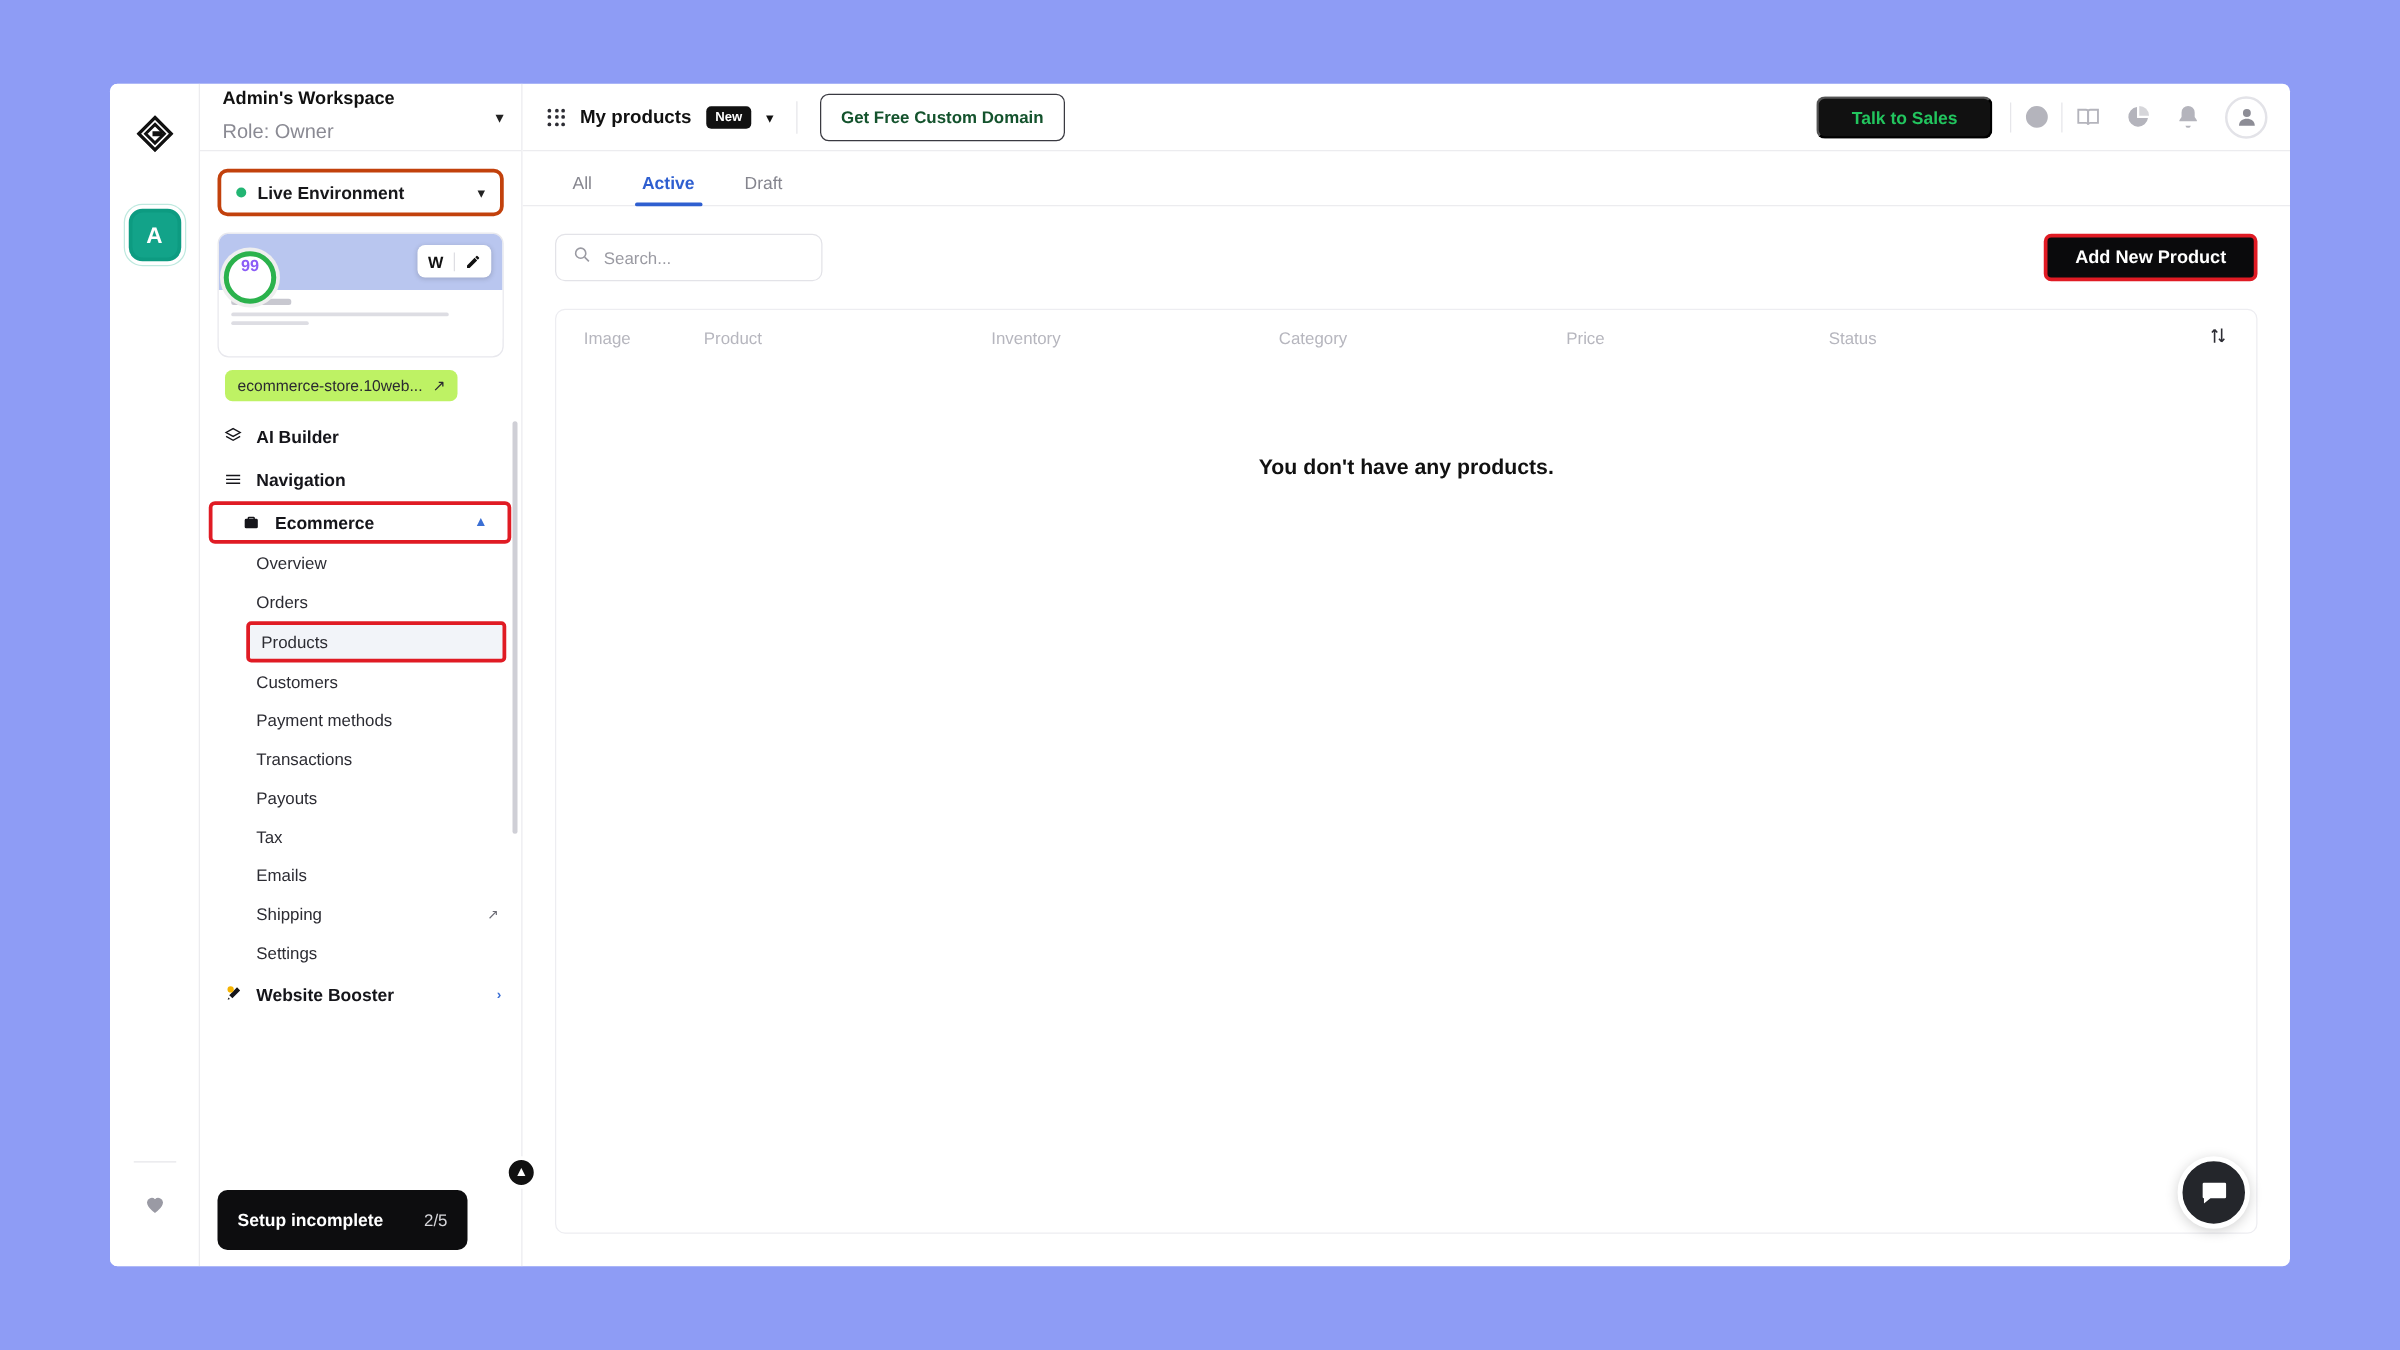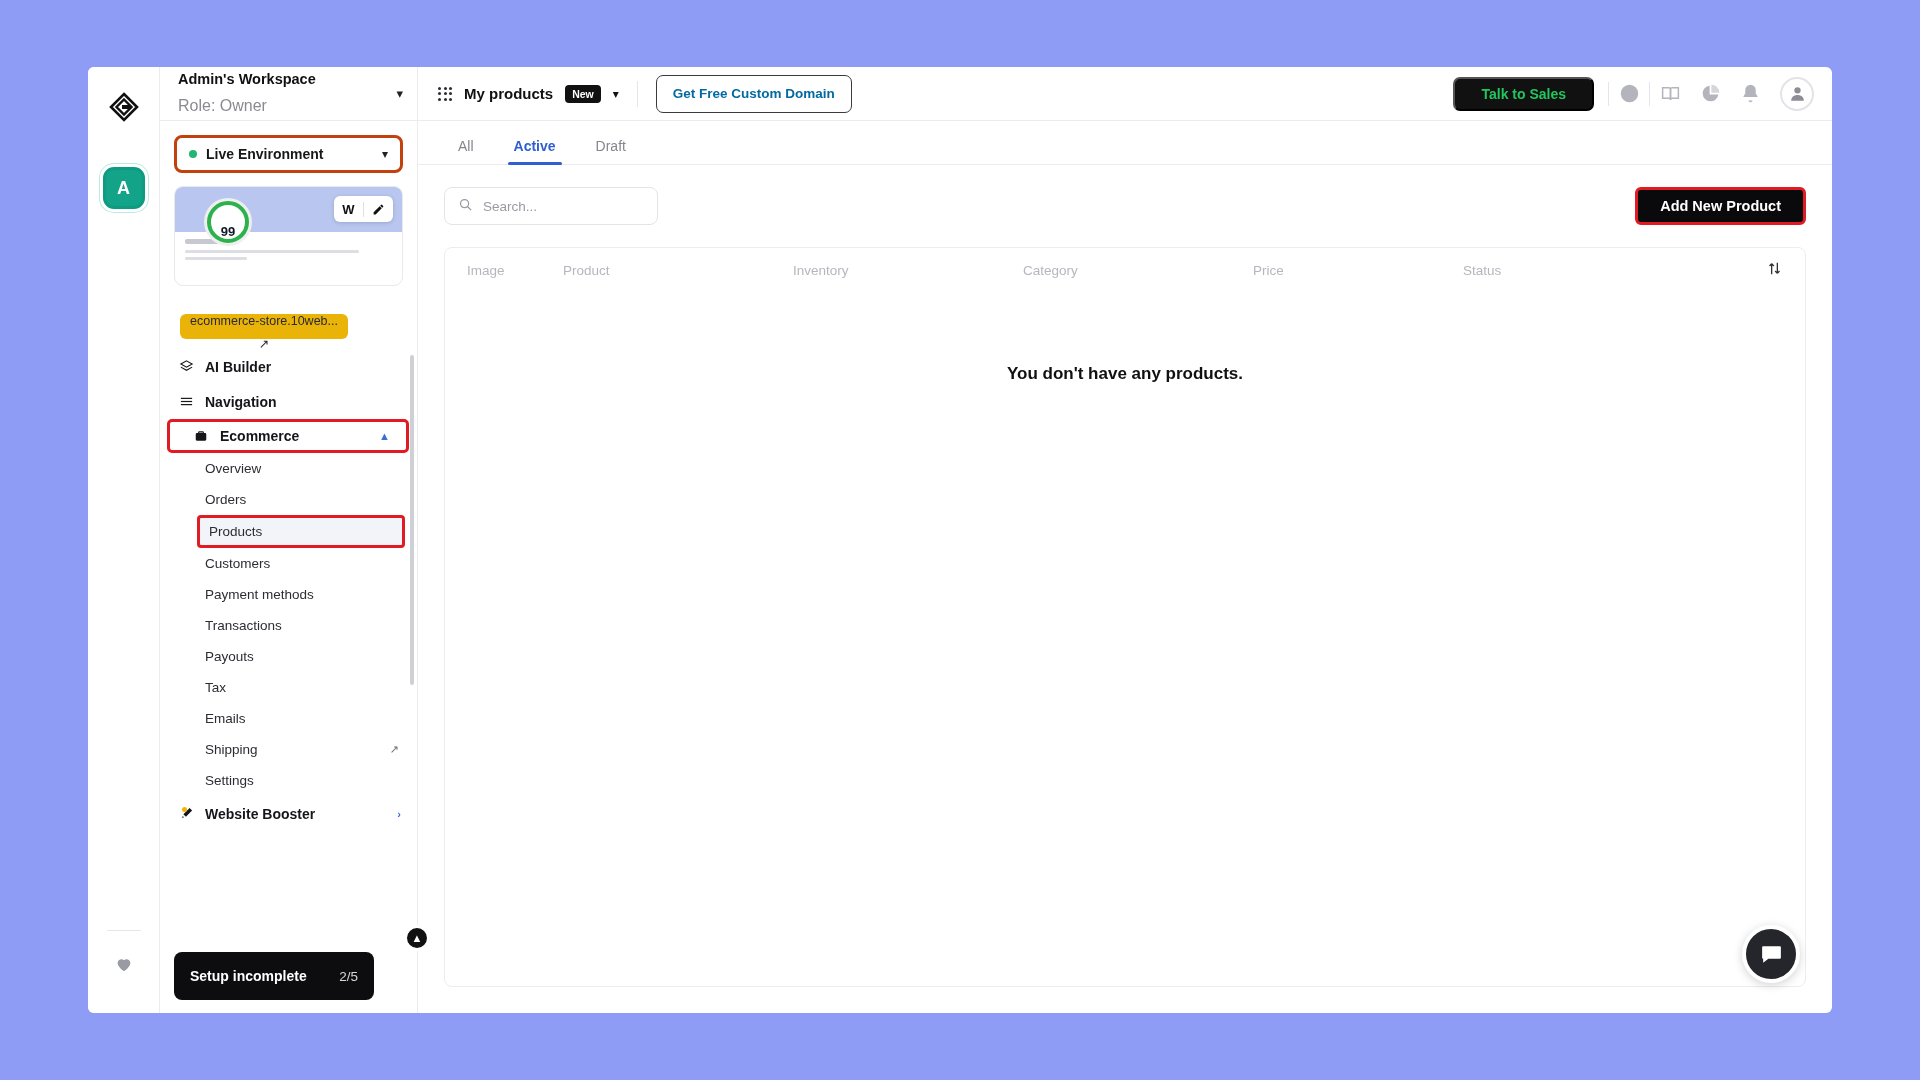--- a/index.html
+++ b/index.html
@@ -78,45 +78,45 @@
     height: 100px;
     border: 1px solid #e8e8ed; border-radius: 9px;
     overflow: hidden; position: relative;
     background: #fff;
   }
   .preview-top {
     height: 45px; background: #b9c6ef;
     position: relative;
   }
   .score-ring {
-    position: absolute; left: 32px; top: 14px;
+    position: absolute; left: 4px; top: 14px;
     width: 42px; height: 42px; border-radius: 50%;
     background: #fff; border: 4px solid #2bb24c;
-    display: flex; align-items: flex-end; justify-content: center;
-    font-size: 13px; font-weight: bold; color: #0f172a;
+    display: flex; align-items: flex-start; justify-content: center;
+    font-size: 13px; font-weight: bold; color: #8b5cf6;
     box-shadow: 0 0 0 3px #efefef;
   }
   .preview-actions {
     position: absolute; right: 9px; top: 9px;
     height: 26px; background: #fff; border-radius: 6px;
     display: flex; align-items: center;
     box-shadow: 0 1px 4px rgba(0,0,0,.16);
   }
   .pa-btn { width: 29px; display:flex; align-items:center; justify-content:center; font-size:13px; color:#111; }
   .pa-div { width: 1px; height: 15px; background: #dedee3; }
   .preview-body { padding: 7px 10px; background: #fff; }
   .sk-title { height: 5px; width: 48px; background: #c8c8d0; border-radius: 2px; margin-bottom: 6px; }
   .sk-line  { height: 3px; background: #dddde3; border-radius: 2px; margin-bottom: 4px; }
 
   .domain-pill {
-    margin: 28px 14px 0 20px;
-    height: 25px; background: #eab308; border-radius: 6px;
+    margin: 10px 14px 0 20px;
+    height: 25px; background: #bef264; border-radius: 6px;
     display: inline-flex; align-items: center; gap: 8px;
     padding: 0 10px; align-self: flex-start;
-    font-size: 12.5px; color: #2a2a30; flex-direction: column;
+    font-size: 12.5px; color: #2a2a30;
   }
 
   .nav-scroll {
     flex: 1; overflow: hidden; position: relative;
     margin-top: 10px;
   }
   .nav-item {
     height: 35px; display: flex; align-items: center;
     padding-left: 18px; gap: 11px;
     font-size: 14px; font-weight: bold; color: #15151a;
@@ -176,21 +176,21 @@
   .grid-ico i { width: 3px; height: 3px; background: #2d2d34; border-radius: 50%; display: block; }
   .tb-title { font-size: 15px; font-weight: bold; color: #111; }
   .badge-new {
     background: #111; color: #fff; font-size: 10.5px; font-weight: bold;
     border-radius: 4px; padding: 3px 7px;
   }
   .tb-chev { color: #111; font-size: 12px; }
   .tb-divider { width: 1px; height: 26px; background: #e6e6ea; margin: 0 6px; }
   .btn-outline {
     height: 16px; border: 1px solid #3a3a41; border-radius: 7px;
-    padding: 18px 16px; font-size: 13.5px; font-weight: bold; color: #0369a1;
+    padding: 18px 16px; font-size: 13.5px; font-weight: bold; color: #14532d;
     display: flex; align-items: center; background: #fff;
   }
   .tb-right { margin-left: auto; display: flex; align-items: center; gap: 0; }
   .btn-dark {
     height: 34px; background: #111; color: #22c55e;
     border-radius: 7px; padding: 0 26px;
     font-size: 14px; font-weight: bold;
     display: flex; align-items: center; margin-right: 14px;
   }
   .tb-ico {

